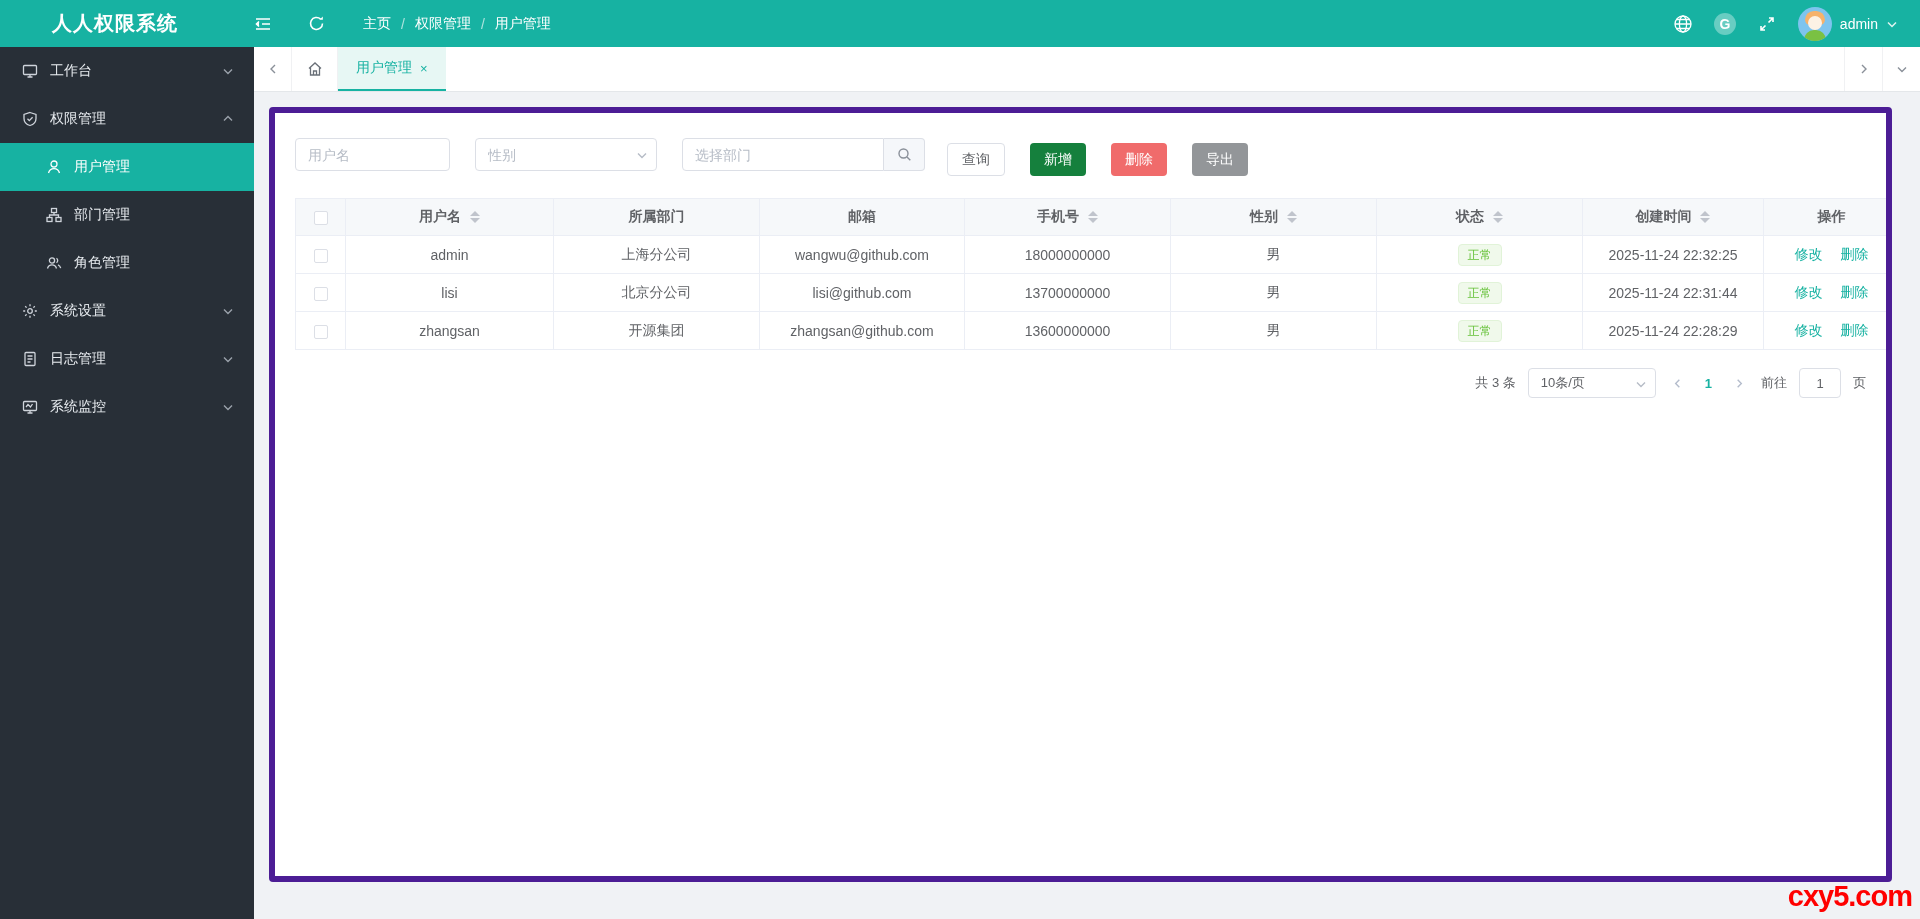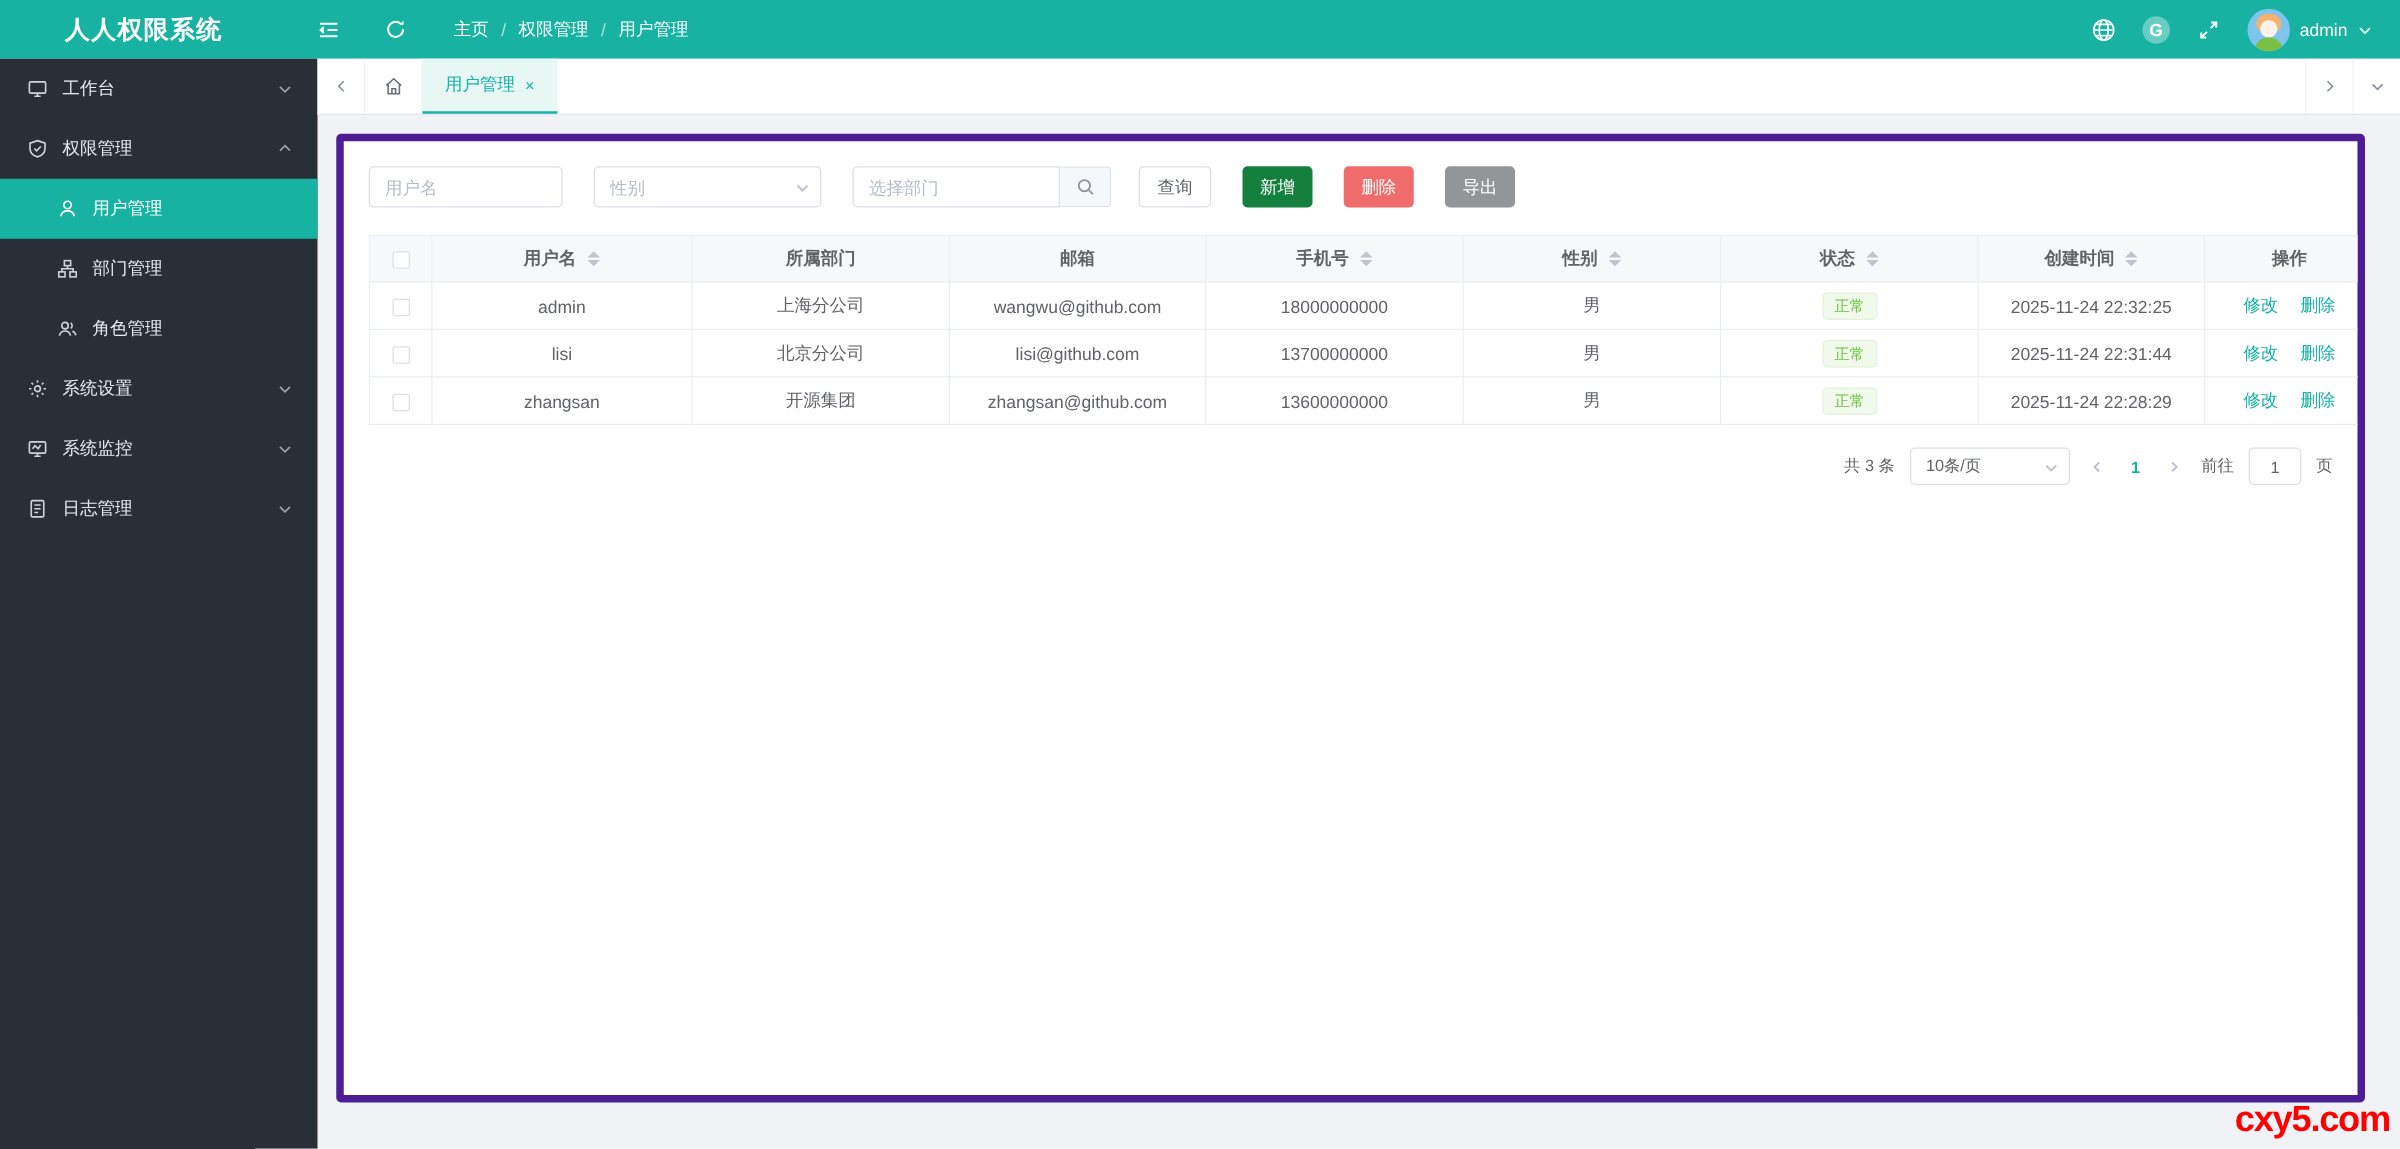--- a/index.html
+++ b/index.html
@@ -53,24 +53,24 @@
   
   .filter-row { display:flex; align-items:center; gap:25px; margin-bottom:22px; }
   .el-input { height:33px; border:1px solid #dcdfe6; border-radius:4px; padding:0 12px; font-size:14px;
     color:#606266; outline:none; font-family:inherit; }
   .el-input::placeholder { color:#b6bcc6; }
   .inp-user { width:155px; }
   .sel-wrap { position:relative; width:182px; }
   .sel-wrap .el-input { width:100%; padding-right:28px; }
   .sel-arrow { position:absolute; right:9px; top:11px; color:#b6bcc6; pointer-events:none; display:flex; }
   .dept-group { display:flex; }
-  .dept-group .el-input { width:166px; border-radius:4px 0 0 4px; }
+  .dept-group .el-input { width:202px; border-radius:4px 0 0 4px; }
   .dept-append { width:41px; height:33px; border:1px solid #dcdfe6; border-left:none; border-radius:0 4px 4px 0;
     background:#f5f7fa; display:flex; align-items:center; justify-content:center; color:#8a9099; cursor:pointer; }
-  .btn { height:33px; padding:0 14px; border-radius:4px; font-size:14px; cursor:pointer; border:none; font-family:inherit; }
+  .btn { height:33px; padding:0 14px; border-radius:4px; font-size:14px; cursor:pointer; border:none; font-family:inherit;margin-top:10px; }
   .btn-plain { background:#fff; border:1px solid #dcdfe6; color:#606266; margin-left:-3px; }
   .btn-primary { background:#15803d; color:#fff; }
   .btn-danger { background:#f06b6b; color:#fff; }
   .btn-info { background:#939699; color:#fff; }
 
   
   table { width:100%; border-collapse:collapse; table-layout:fixed; }
   th,td { border:1px solid #ebeef5; text-align:center; font-size:14px; color:#606266; overflow:hidden; white-space:nowrap; }
   th { background:#f6f8fa; font-weight:bold; height:37px; }
   td { height:38px; font-weight:normal; }
@@ -244,40 +244,40 @@
       <span class="mi-arrow">
         <svg width="12" height="12" viewBox="0 0 12 12" fill="none" stroke="currentColor" stroke-width="1.4">
             <path d="M2 4.5 6 8.5 10 4.5"></path>
           </svg>
       </span>
     </div>
 
     <div class="menu-item">
       <span class="mi-icon">
         <svg width="16" height="16" viewBox="0 0 16 16" fill="none" stroke="currentColor" stroke-width="1.3">
+            <rect x="3" y="1.5" width="10" height="13" rx="1"></rect>
+            <path d="M5.5 5h5M5.5 8h5M5.5 11h3"></path>
+          </svg>
+      </span>
+      <span class="mi-label">日志管理</span>
+      <span class="mi-arrow">
+        <svg width="12" height="12" viewBox="0 0 12 12" fill="none" stroke="currentColor" stroke-width="1.4">
+            <path d="M2 4.5 6 8.5 10 4.5"></path>
+          </svg>
+      </span>
+    </div>
+
+    <div class="menu-item">
+      <span class="mi-icon">
+        <svg width="16" height="16" viewBox="0 0 16 16" fill="none" stroke="currentColor" stroke-width="1.3">
             <rect x="1.5" y="2.5" width="13" height="9" rx="1"></rect>
             <path d="M5.5 14h5M8 11.5V14M4 8l2-2.5L8.5 8l2-3"></path>
           </svg>
       </span>
       <span class="mi-label">系统监控</span>
-      <span class="mi-arrow">
-        <svg width="12" height="12" viewBox="0 0 12 12" fill="none" stroke="currentColor" stroke-width="1.4">
-            <path d="M2 4.5 6 8.5 10 4.5"></path>
-          </svg>
-      </span>
-    </div>
-
-    <div class="menu-item">
-      <span class="mi-icon">
-        <svg width="16" height="16" viewBox="0 0 16 16" fill="none" stroke="currentColor" stroke-width="1.3">
-            <rect x="3" y="1.5" width="10" height="13" rx="1"></rect>
-            <path d="M5.5 5h5M5.5 8h5M5.5 11h3"></path>
-          </svg>
-      </span>
-      <span class="mi-label">日志管理</span>
       <span class="mi-arrow">
         <svg width="12" height="12" viewBox="0 0 12 12" fill="none" stroke="currentColor" stroke-width="1.4">
             <path d="M2 4.5 6 8.5 10 4.5"></path>
           </svg>
       </span>
     </div>
   </aside>
 
   <div class="main-col">
     <div class="tabbar">

